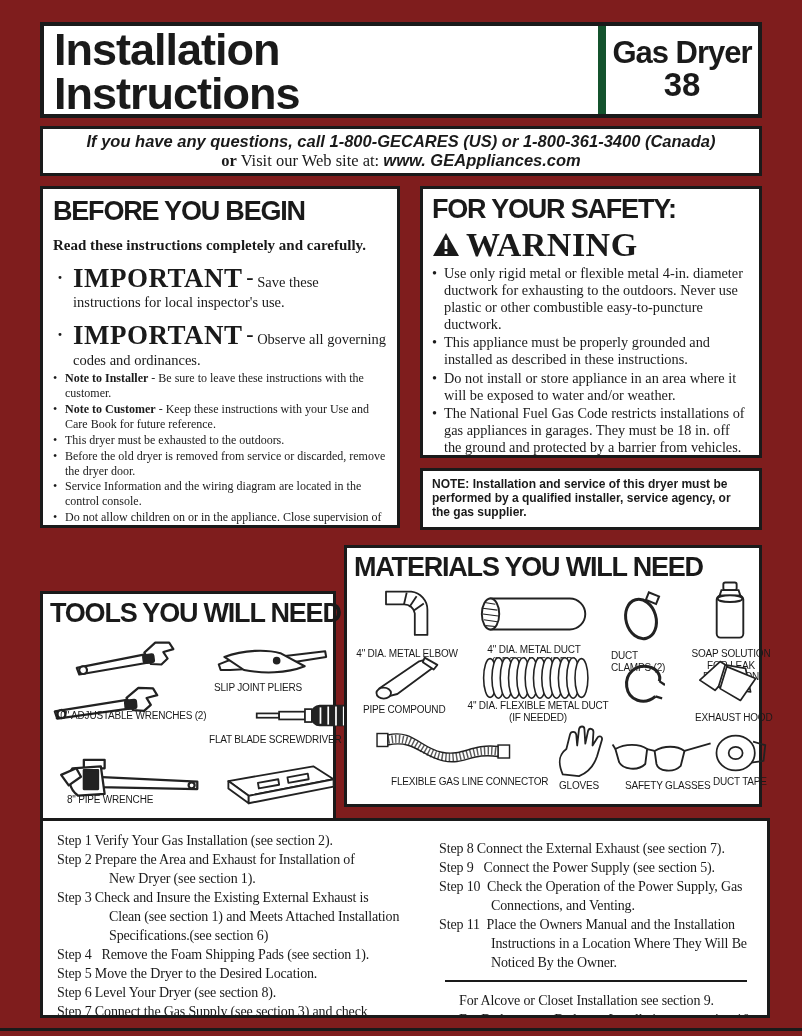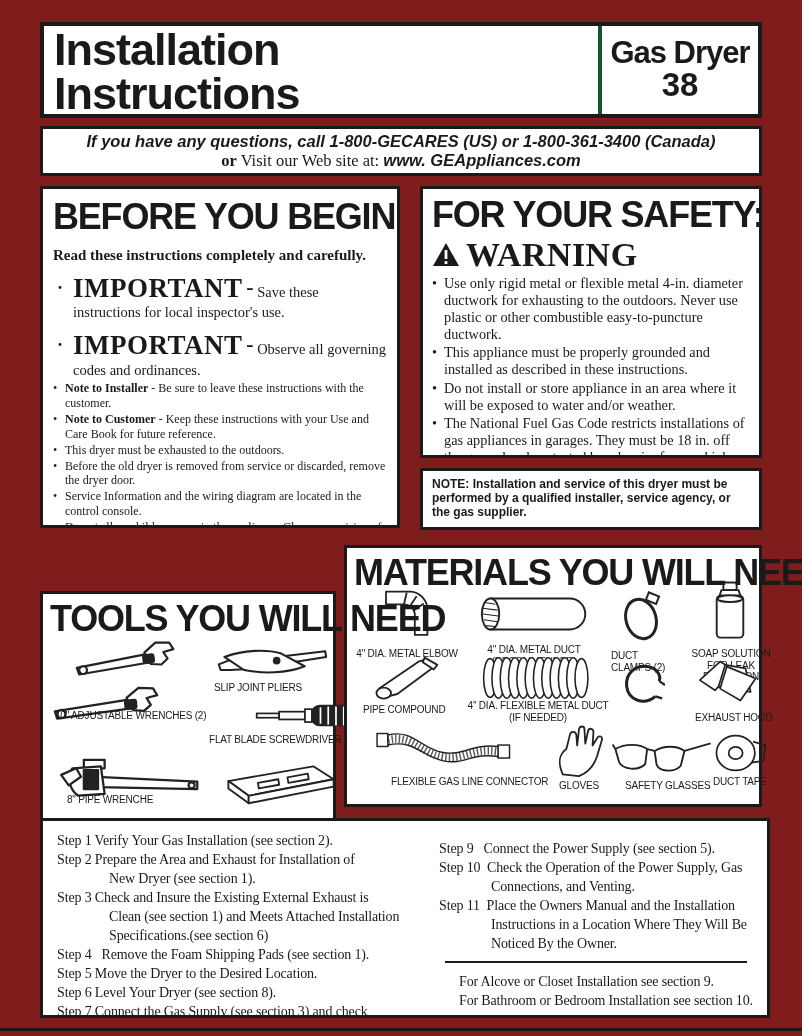--- a/index.html
+++ b/index.html
@@ -6,34 +6,34 @@
   html,body { background:#fff; }
   body { width:802px; height:1036px; position:relative; overflow:hidden;
          font-family:"Liberation Serif", serif; color:#1a1a1a; }
   .page { position:absolute; inset:0; background:#7f1d1d; }
   .box { position:absolute; border:3px solid #1a1a1a; background:#fff; }
 
   
   .hdr { left:40px; top:22px; width:722px; height:96px; border-width:4px; display:flex; }
   .hdr-title { flex:1; padding:2px 10px; font-family:"Liberation Sans", sans-serif;
                font-weight:bold; font-size:45px; line-height:0.98; letter-spacing:-1px; }
-  .hdr-right { width:160px; border-left:4px solid #14532d; display:flex; flex-direction:column;
+  .hdr-right { width:160px; border-left:8px solid #14532d; display:flex; flex-direction:column;
                align-items:center; justify-content:center; font-family:"Liberation Sans", sans-serif;
                font-weight:bold; }
   .hdr-prod { font-size:31px; line-height:1.0; letter-spacing:-1px; }
   .hdr-num  { font-size:33px; line-height:1.05; }
 
   
   .contact { left:40px; top:126px; width:722px; height:50px; text-align:center; padding-top:3px; }
   .c1 { font-family:"Liberation Sans", sans-serif; font-weight:bold; font-style:italic; font-size:16.5px; }
   .c2 { font-size:16.5px; }
   .c2a { font-weight:bold; }
   .c2c { font-family:"Liberation Sans", sans-serif; font-weight:bold; font-style:italic; }
 
-  .sec-title { font-family:"Liberation Sans", sans-serif; font-weight:bold; font-size:36px;
+  .sec-title { font-family:"Liberation Sans", sans-serif; font-weight:bold; font-size:27px;
                letter-spacing:-1.2px; white-space:nowrap; line-height:1.1; }
 
   
   .before { left:40px; top:186px; width:360px; height:342px; padding:8px 10px; overflow:hidden; }
   .before-sub { font-weight:bold; font-size:15px; margin:10px 0 6px 0; }
   .imp { position:relative; padding-left:20px; margin:8px 0 2px 0; font-size:14.5px; line-height:1.2; }
   .imp::before { content:"\00B7"; position:absolute; left:4px; top:6px; font-weight:bold; font-size:18px; }
   .imp-big { font-weight:bold; font-size:27px; letter-spacing:0.5px; }
   .imp-dash { font-weight:bold; font-size:22px; vertical-align:3px; }
   .bullet { position:relative; padding-left:12px; font-size:12px; line-height:1.24; margin-bottom:1px; }
@@ -413,20 +413,21 @@
       <div class="step-line">Step 3 Check and Insure the Existing External Exhaust is</div>
       <div class="step-line ind">Clean (see section 1) and Meets Attached Installation</div>
       <div class="step-line ind">Specifications.(see section 6)</div>
       <div class="step-line">Step 4   Remove the Foam Shipping Pads (see section 1).</div>
       <div class="step-line">Step 5 Move the Dryer to the Desired Location.</div>
       <div class="step-line">Step 6 Level Your Dryer (see section 8).</div>
       <div class="step-line">Step 7 Connect the Gas Supply (see section 3) and check</div>
 
     </div>
     <div class="col-r">
+      <div class="step-line">Step 8 Connect the External Exhaust (see section 7).</div>
       <div class="step-line">Step 9   Connect the Power Supply (see section 5).</div>
       <div class="step-line">Step 10  Check the Operation of the Power Supply, Gas</div>
       <div class="step-line ind">Connections, and Venting.</div>
       <div class="step-line">Step 11  Place the Owners Manual and the Installation</div>
       <div class="step-line ind">Instructions in a Location Where They Will Be</div>
       <div class="step-line ind">Noticed By the Owner.</div>
       <div class="divider"></div>
       <div class="step-line ind2">For Alcove or Closet Installation see section 9.</div>
       <div class="step-line ind2">For Bathroom or Bedroom Installation see section 10.</div>
 

